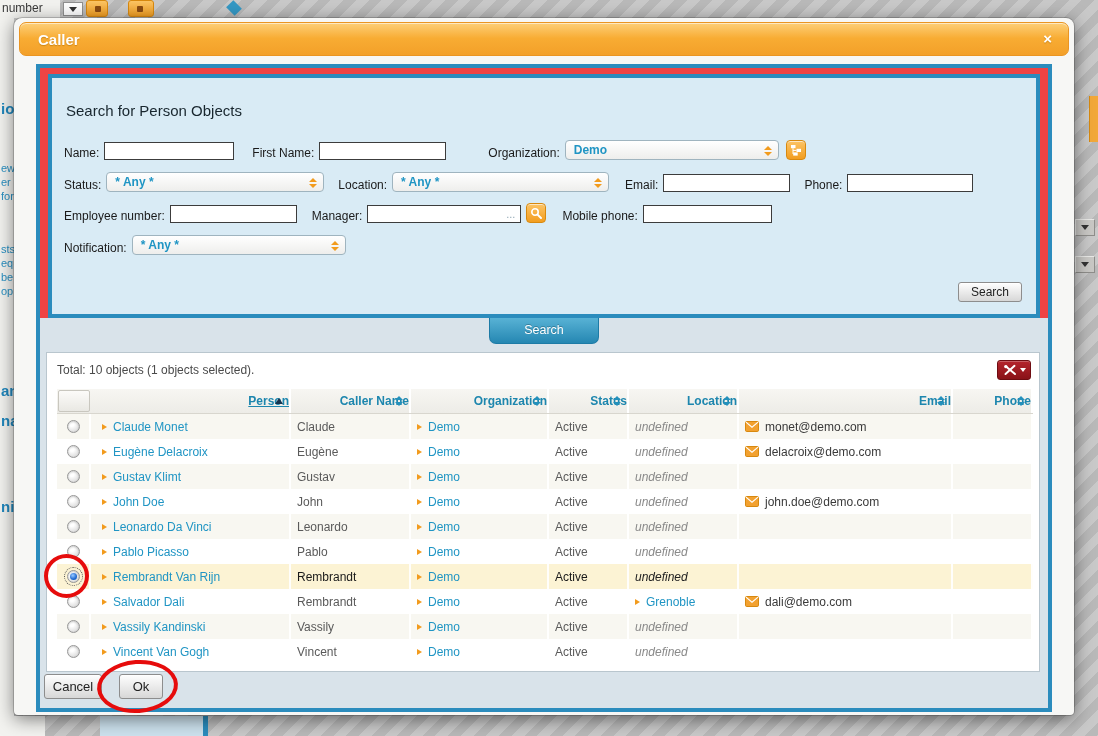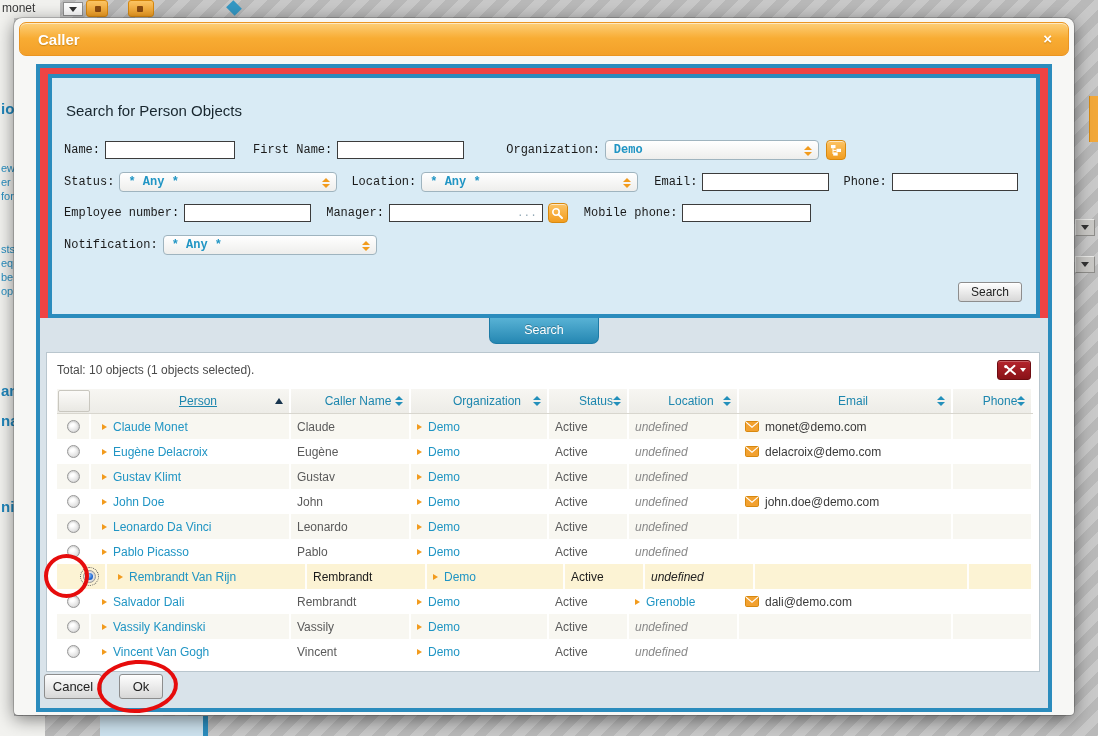--- a/index.html
+++ b/index.html
@@ -41,21 +41,21 @@
     text-shadow:0 1px 1px rgba(170,105,0,.55); cursor:pointer; line-height:1; }
 
   .content { position:absolute; left:22px; top:46px; width:1016px; height:648px;
     border:4px solid #2b8cbd; background:#ef4444; }
   .lower-bg { position:absolute; left:0; right:0; top:250px; bottom:0; background:#d9e3ea; }
 
   
   .search-panel { position:absolute; left:8px; top:6px; width:992px; height:244px;
     border:4px solid #2b8cbd; background:#d9ebf5; }
   .sp-title { position:absolute; left:14px; top:24px; font-size:15px; color:#18262e; }
-  .frow { position:absolute; left:12px; right:10px; height:20px; display:flex; align-items:center;font-family:Liberation Mono, monospace; }
+  .frow { position:absolute; left:12px; right:10px; height:20px; display:flex; align-items:flex-end; }
   .r1 { top:62px; } .r2 { top:94px; } .r3 { top:125px; } .r4 { top:157px; }
   .lbl { font-size:12px; color:#1a1a1a; margin-right:5px; white-space:nowrap; }
   .txt { height:18px; border:1px solid #3c3c3c; background:#fff; font-size:12px; padding:0 3px;
     font-family:inherit; }
   .dd { height:20px; border:1px solid #9fb4bf; border-radius:4px;
     background:linear-gradient(#ffffff,#eeeeec); display:flex; align-items:center;
     padding:0 20px 0 8px; position:relative; color:#2095c4; font-size:12px; font-weight:bold; }
   .arrows { position:absolute; right:6px; top:5px; }
   .arrows::before { content:""; display:block; width:0; height:0;
     border-left:4px solid transparent; border-right:4px solid transparent; border-bottom:4px solid #f29b1d; margin-bottom:2px; }
@@ -82,34 +82,34 @@
   .results-top { display:flex; justify-content:space-between; align-items:flex-start; padding:7px 8px 0 10px; height:32px; }
   .total-text { font-size:12px; color:#4a4a4a; padding-top:3px; }
   .tools-btn { width:34px; height:20px; border-radius:3px; border:1px solid #6e0d12;
     background:linear-gradient(#b5242c,#891218); display:flex; align-items:center; justify-content:center;
     gap:2px; cursor:pointer; box-shadow:inset 0 1px 0 rgba(255,255,255,.25); }
   .caret-w { width:0; height:0; border-left:3px solid transparent; border-right:3px solid transparent; border-top:4px solid #fff; }
 
   .table { margin:4px 0 0 10px; width:976px; }
   .grid8 { display:grid; grid-template-columns:34px 200px 120px 138px 80px 110px 214px 1fr; }
   .thead { height:25px; background:linear-gradient(#f7f6f2,#edece7); border-bottom:1px solid #d8d6ce; }
-  .th { position:relative; display:flex; align-items:center; justify-content:center;
-    font-size:12px; font-weight:normal; color:#1d86ae; border-right:2px solid #fff; cursor:pointer;padding-left:16px; }
+  .th { position:relative; display:flex; align-items:center; justify-content:flex-end;
+    font-size:12px; font-weight:bold; color:#1d86ae; border-right:2px solid #fff; cursor:pointer;padding-left:16px; }
   .th-radio { background:linear-gradient(#fcfbf9,#e9e8e3); border:1px solid #c9c7bf; border-radius:2px; margin:1px; }
   .th-label.sorted { text-decoration:underline; }
   .sort { position:absolute; right:6px; }
   .sort.asc { width:0; height:0; border-left:4px solid transparent; border-right:4px solid transparent; border-bottom:6px solid #17344e; }
   .sort.both::before { content:""; display:block; width:0; height:0;
     border-left:4px solid transparent; border-right:4px solid transparent; border-bottom:4px solid #2390bb; margin-bottom:2px; }
   .sort.both::after { content:""; display:block; width:0; height:0;
     border-left:4px solid transparent; border-right:4px solid transparent; border-top:4px solid #2390bb; }
 
   .tr { height:25px; background:#fff; cursor:pointer; }
   .tr.odd { background:#f8f7f1; }
-  .tr.selected { background:#fcf3d4;padding-left:16px; }
+  .tr.selected { background:#fcf3d4; }
   .td { display:flex; align-items:center; font-size:12px; color:#5a5a5a; padding:0 6px;
     border-right:2px solid rgba(255,255,255,.9); overflow:hidden; white-space:nowrap; }
   .tr.selected .td { color:#1a1a1a; }
   .c-radio { justify-content:center; padding:0; }
   .radio { width:13px; height:13px; border-radius:50%; border:1px solid #979797;
     background:radial-gradient(circle at 35% 30%, #fff 20%, #e3e3e3 65%, #c2c2c2);
     box-shadow:inset 0 1px 2px rgba(0,0,0,.18); cursor:pointer; }
   .radio i { display:none; }
   .radio.checked { outline:1px dotted #555; outline-offset:2px; }
   .radio.checked i { display:block; width:7px; height:7px; border-radius:50%; margin:2px;
@@ -136,21 +136,21 @@
   .red-circle { position:absolute; border:4px solid #e60c0c; border-radius:50%; pointer-events:none; }
   .c1 { left:44px; top:554px; width:45px; height:44px; }
   .c2 { left:97px; top:660px; width:81px; height:53px; transform:rotate(-4deg); }
 </style>
 </head>
 <body>
 
 <div class="page">
 
   <div class="bg-topleft"></div>
-  <span class="bg-toptext">monet</span>
+  <span class="bg-toptext">number</span>
   <span class="bg-dd">
       <i class="caret"></i>
     </span>
   <span class="bg-obtn b1">
       <i class="mark"></i>
     </span>
   <span class="bg-obtn b2">
       <i class="mark"></i>
     </span>
   <span class="bg-diamond"></span>

